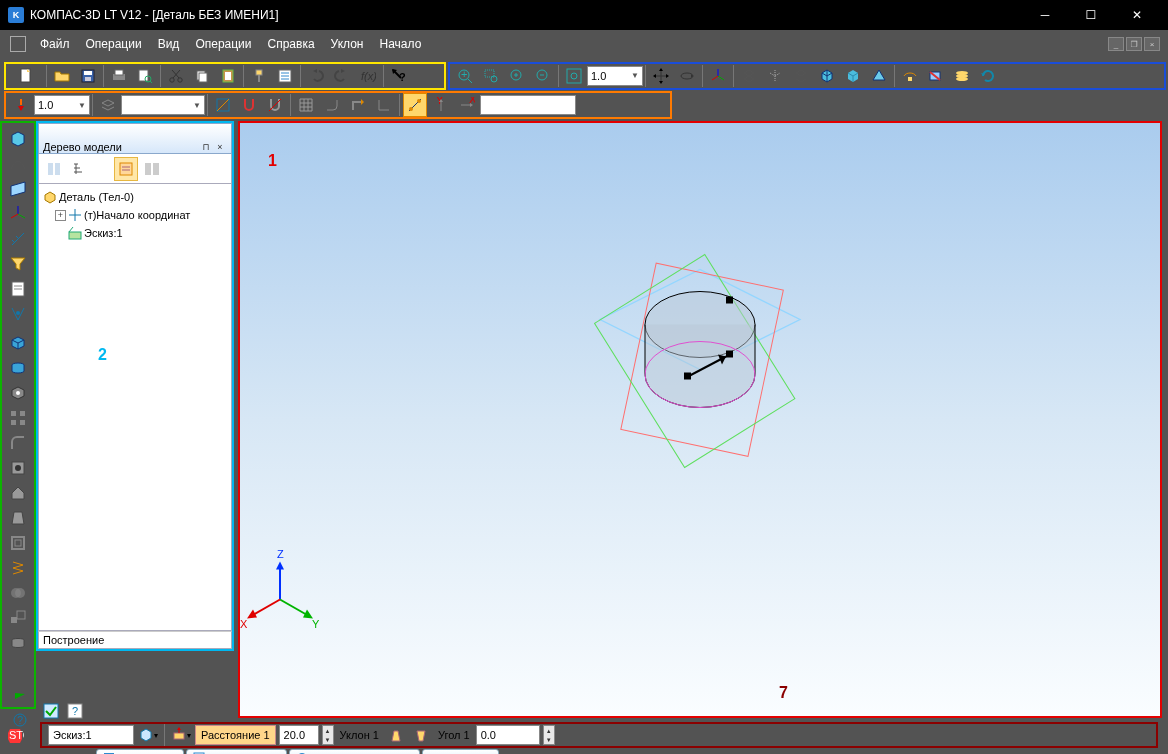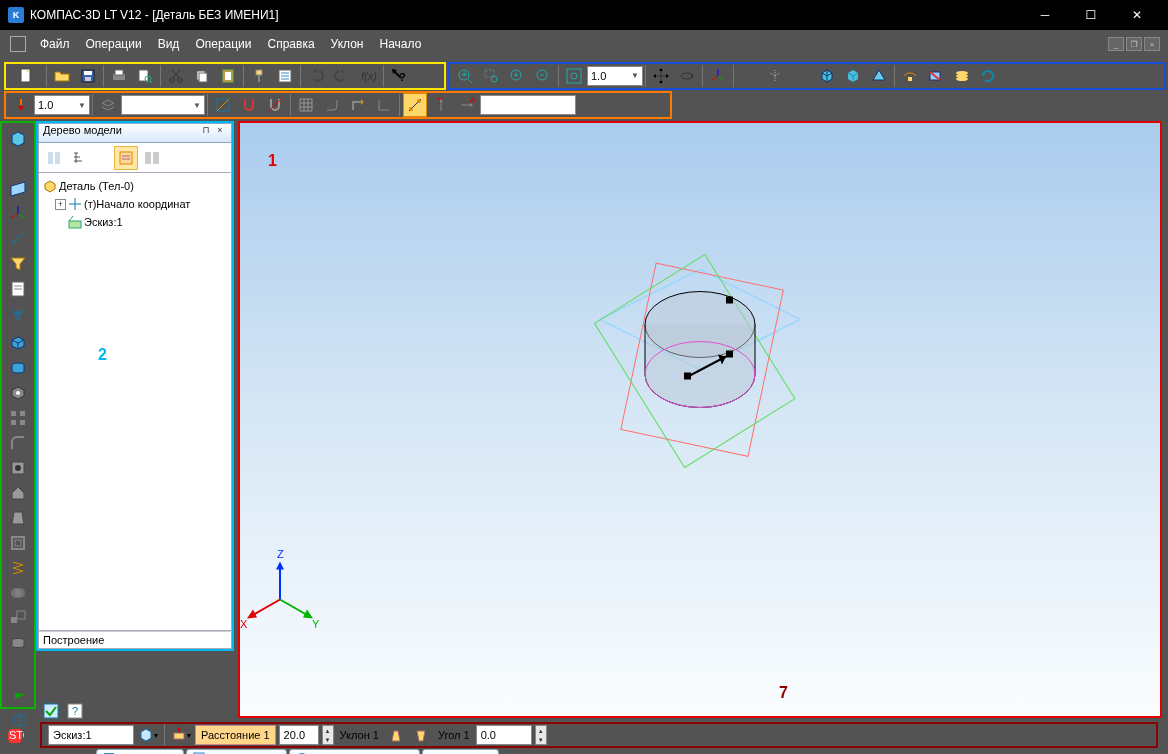--- a/index.html
+++ b/index.html
@@ -32,21 +32,21 @@
 .tdd .arr{margin-left:auto;font-size:8px;color:#555}
 .sep{width:1px;height:22px;background:#777;margin:0 2px}
 
 .row2{height:28px;background:#535353;display:flex;align-items:center;padding:0 0 0 4px}
 .body-area{display:flex;height:601px;background:#535353}
 .left-tools{width:36px;background:#535353;padding:4px 2px;display:flex;flex-direction:column;gap:0;align-items:center}
 .ltbtn{width:26px;height:24px;display:flex;align-items:center;justify-content:center;margin-bottom:1px}
 .ltbtn svg{width:18px;height:18px}
 
 .tree-panel{width:198px;background:#535353;display:flex;flex-direction:column}
-.tree-header{height:20px;background:linear-gradient(#fff,#d6e7fa);border:1px solid #8aa8cc;display:flex;align-items:flex-start;padding:0 4px;font-size:11px;color:#000}
+.tree-header{height:31px;background:linear-gradient(#fff,#d6e7fa);border:1px solid #8aa8cc;display:flex;align-items:flex-end;padding:0 4px;font-size:11px;color:#000}
 .tree-header .spacer{flex:1}
 .tree-header .tiny{width:14px;height:12px;display:flex;align-items:center;justify-content:center;font-size:9px;color:#333;border:1px solid transparent}
 .tree-toolbar{height:30px;background:#fff;border:1px solid #aab;border-top:none;display:flex;align-items:center;padding:0 3px;gap:2px}
 .ttb{width:24px;height:24px;display:flex;align-items:center;justify-content:center;border:1px solid transparent}
 .ttb.active{background:#ffe7a8;border:1px solid #e7b741}
 .tree-body{flex:1;background:#fff;border:1px solid #aab;border-top:none;padding:4px 2px;color:#000;overflow:auto}
 .tree-row{display:flex;align-items:center;height:18px;padding-left:2px;gap:2px}
 .tree-row .exp{width:11px;height:11px;border:1px solid #888;display:flex;align-items:center;justify-content:center;font-size:9px;color:#444;background:#fff}
 .tree-row .blank{width:11px}
 .tree-ico{width:14px;height:14px}
@@ -695,21 +695,21 @@
           <svg width="16" height="16">
             <path d="M4 14h8l-2-10H6z" fill="#ffd76b" stroke="#a67"></path>
           </svg>
         </div>
     <div class="pbtn">
           <svg width="16" height="16">
             <path d="M6 14h4l2-10H4z" fill="#ffd76b" stroke="#a67"></path>
           </svg>
         </div>
     <span style="color:#000;padding:0 3px">Угол 1</span>
-    <div class="pfield" style="width:56px">
+    <div class="pfield" style="width:64px">
           <span>0.0</span>
         </div>
     <div class="pspin">
           <div>▲</div>
           <div>▼</div>
         </div>
   </div>
   </div>
   <div class="tabs-bar">
     <div class="ptab active">

